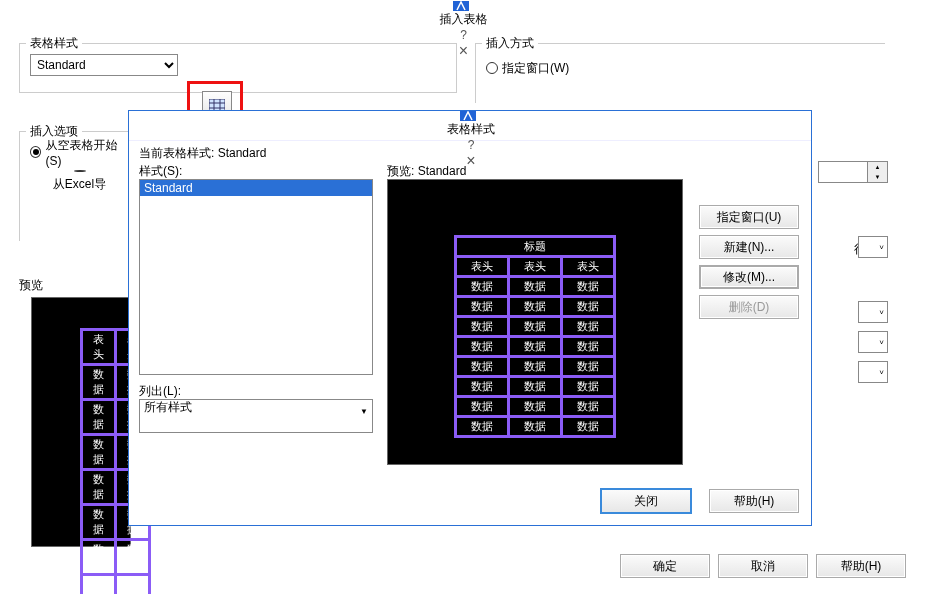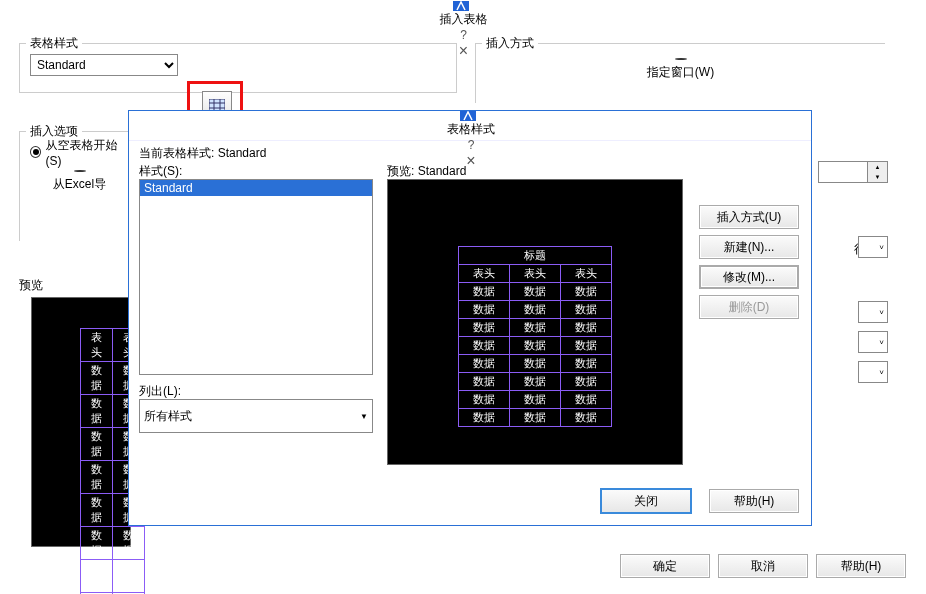--- a/index.html
+++ b/index.html
@@ -24,26 +24,26 @@
   .redbox1 { position:absolute; left:186px; top:52px; width:56px; height:46px; }
   .radio-row { display:flex; align-items:center; gap:4px; height:20px;}
   .radio { width:12px; height:12px; border:1px solid #333; border-radius:50%; display:inline-flex; align-items:center; justify-content:center;}
   .radio.checked::after { content:""; width:6px;height:6px;background:#000;border-radius:50%; }
   .spin { display:flex; border:1px solid #888; height:22px; width:70px; background:#fff;}
   .spin input { border:none; width:48px; text-align:right; padding:0 2px; font-family:inherit; font-size:12px;}
   .spin .spinbtns { width:20px; display:flex; flex-direction:column; border-left:1px solid #888;}
   .spin .spinbtns div { flex:1; display:flex;align-items:center;justify-content:center; background:#eee; font-size:6px;}
   .push-btn { height:24px; border:1px solid #aaa; background:linear-gradient(#fbfbfb,#e7e7e7); display:flex;align-items:center;justify-content:center; padding:0 8px; min-width:90px; cursor:pointer; box-shadow: inset 0 0 0 1px #fff;}
   .push-btn.disabled { color:#999; }
-  .dd { border:1px solid #888; height:22px; display:flex; align-items:center; background:#fff; padding:16px 4px;}
+  .dd { border:1px solid #888; height:22px; display:flex; align-items:flex-end; background:#fff; padding:16px 4px;}
   .dd .chev { margin-left:auto; font-size:8px;}
   .row-line { position:absolute; display:flex; align-items:center; gap:6px;}
   .preview-bg { background:#000; border:1px solid #666; position:absolute; }
   .preview-bg table { border-collapse:collapse; margin:auto; color:#fff; font-size:11px;}
-  .preview-bg td, .preview-bg th { border:1px solid #8b5cf6; padding:1px 14px; text-align:center; font-weight:normal;}
+  .preview-bg td, .preview-bg th { border:3px solid #8b5cf6; padding:1px 14px; text-align:center; font-weight:normal;}
   .preview-small table td { padding:1px 10px;}
 
   
   .modal { left:128px; top:110px; width:684px; height:416px; border:1px solid #2a70d6; background:#fff; z-index:10; }
   .modal .titlebar { height:30px; border-bottom:1px solid #eef; }
   .modal-body { position:relative; padding:10px 12px; height:calc(100% - 30px); }
   .listbox { border:1px solid #888; background:#fff; position:absolute; }
   .listbox .item { padding:1px 4px; }
   .listbox .item.sel { background:#2a70d6; color:#fff; }
   .label { position:absolute; }
@@ -85,21 +85,21 @@
           <line x1="0" y1="4" x2="16" y2="4" stroke="#336"></line>
             <line x1="0" y1="9" x2="16" y2="9" stroke="#336"></line>
           <line x1="5" y1="0" x2="5" y2="14" stroke="#336"></line>
             <line x1="11" y1="0" x2="11" y2="14" stroke="#336"></line>
         </svg>
       </div>
     </div>
 
     <div class="groupbox" style="left:474px; top:14px; width:410px; height:60px; border-bottom:none;border-right:none;">
       <span class="legend">插入方式</span>
-      <div class="radio-row" style="margin-top:4px;flex-direction:column;">
+      <div class="radio-row" style="margin-top:4px;">
         <span class="radio"></span>
         <span>指定窗口(W)</span>
       </div>
     </div>
 
     <div class="groupbox" style="left:18px; top:102px; width:120px; height:110px; border-right:none; border-bottom:none;">
       <span class="legend">插入选项</span>
       <div class="radio-row">
         <span class="radio checked"></span>
         <span>从空表格开始(S)</span>
@@ -257,21 +257,21 @@
             <tr>
               <td>数据</td>
               <td>数据</td>
               <td>数据</td>
             </tr>
           </tbody>
         </table>
     </div>
 
     <div class="side-btns">
-      <div class="push-btn">插入方式(U)</div>
+      <div class="push-btn">指定窗口(U)</div>
       <div class="push-btn">新建(N)...</div>
       <div class="push-btn redbox" style="border-width:2px;">修改(M)...</div>
       <div class="push-btn disabled">删除(D)</div>
     </div>
 
     <div class="bottom-btns">
       <div class="push-btn" style="border-color:#3a8adb; box-shadow:0 0 0 1px #3a8adb;">关闭</div>
       <div class="push-btn">帮助(H)</div>
     </div>
   </div>

